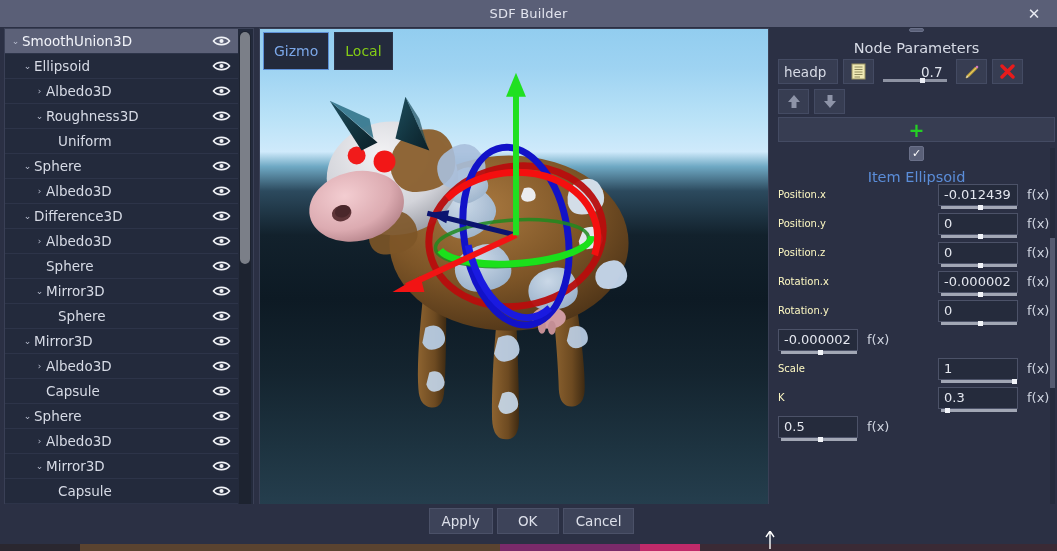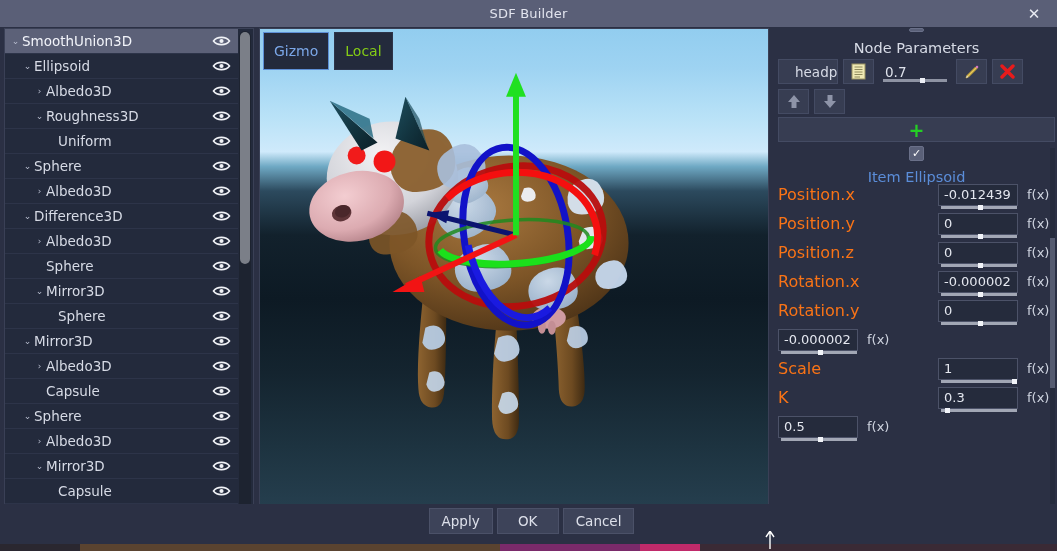--- a/index.html
+++ b/index.html
@@ -134,47 +134,47 @@
   .toolbar {
     display: flex; align-items: center; gap: 5px; padding: 3px 0 0 6px;
     flex-wrap: wrap; width: 283px;
   }
   .tb-btn {
     height: 25px; min-width: 31px;
     background: #373d52; border: 1px solid #444b63;
     display: flex; align-items: center; justify-content: center;
     font-size: 14px; color: #d7dbe6; cursor: pointer;
   }
-  .tb-name { width: 60px; justify-content: flex-start; padding-left: 16px; font-size: 13.5px;}
+  .tb-name { width: 60px; justify-content: flex-start; padding-left: 5px; font-size: 13.5px;}
   .tb-slider {
     position: relative; width: 72px; justify-content: flex-start;
     padding-left: 6px; background: #2b3044; border: none;
   }
-  .tb-slider .sv { font-size: 13.5px; color: #dfe3ec; }
+  .tb-slider .sv { font-size: 13.5px; color: #dfe3ec; margin-left: 36px; }
   .tb-slider .track {
     position: absolute; left: 4px; bottom: 2px; width: 64px; height: 3px;
     background: #8e93a3;
   }
   .tb-slider .track .knob {
     position: absolute; top: -1px; width: 5px; height: 5px; background: #eceef5;
     left: 62%;
   }
   .tb-add {
     height: 25px; min-width: 31px; margin: 3px 0 0 6px;
     background: #373d52; border: 1px solid #444b63;
     display: flex; align-items: center; justify-content: center;
     color: #24d024; font-size: 19px; font-weight: bold; cursor: pointer;
   }
 
   .params-rows { padding-top: 6px; }
   .prow {
     display: flex; align-items: center; height: 29px; padding-left: 6px;
   }
   .prow .pname {
-    width: 160px; font-size: 16px; color: #f97316;
+    width: 160px; font-size: 10px; color: #fef9c3;
   }
   .pfield {
     position: relative; width: 80px; height: 22px;
     background: #252b3c; border: 1px solid #4c5268;
     display: flex; align-items: center;
     padding-left: 5px;
     cursor: text;
   }
   .pfield .pv { font-size: 13px; color: #e4e7ef; white-space: nowrap; }
   .pfield .ptrack {

